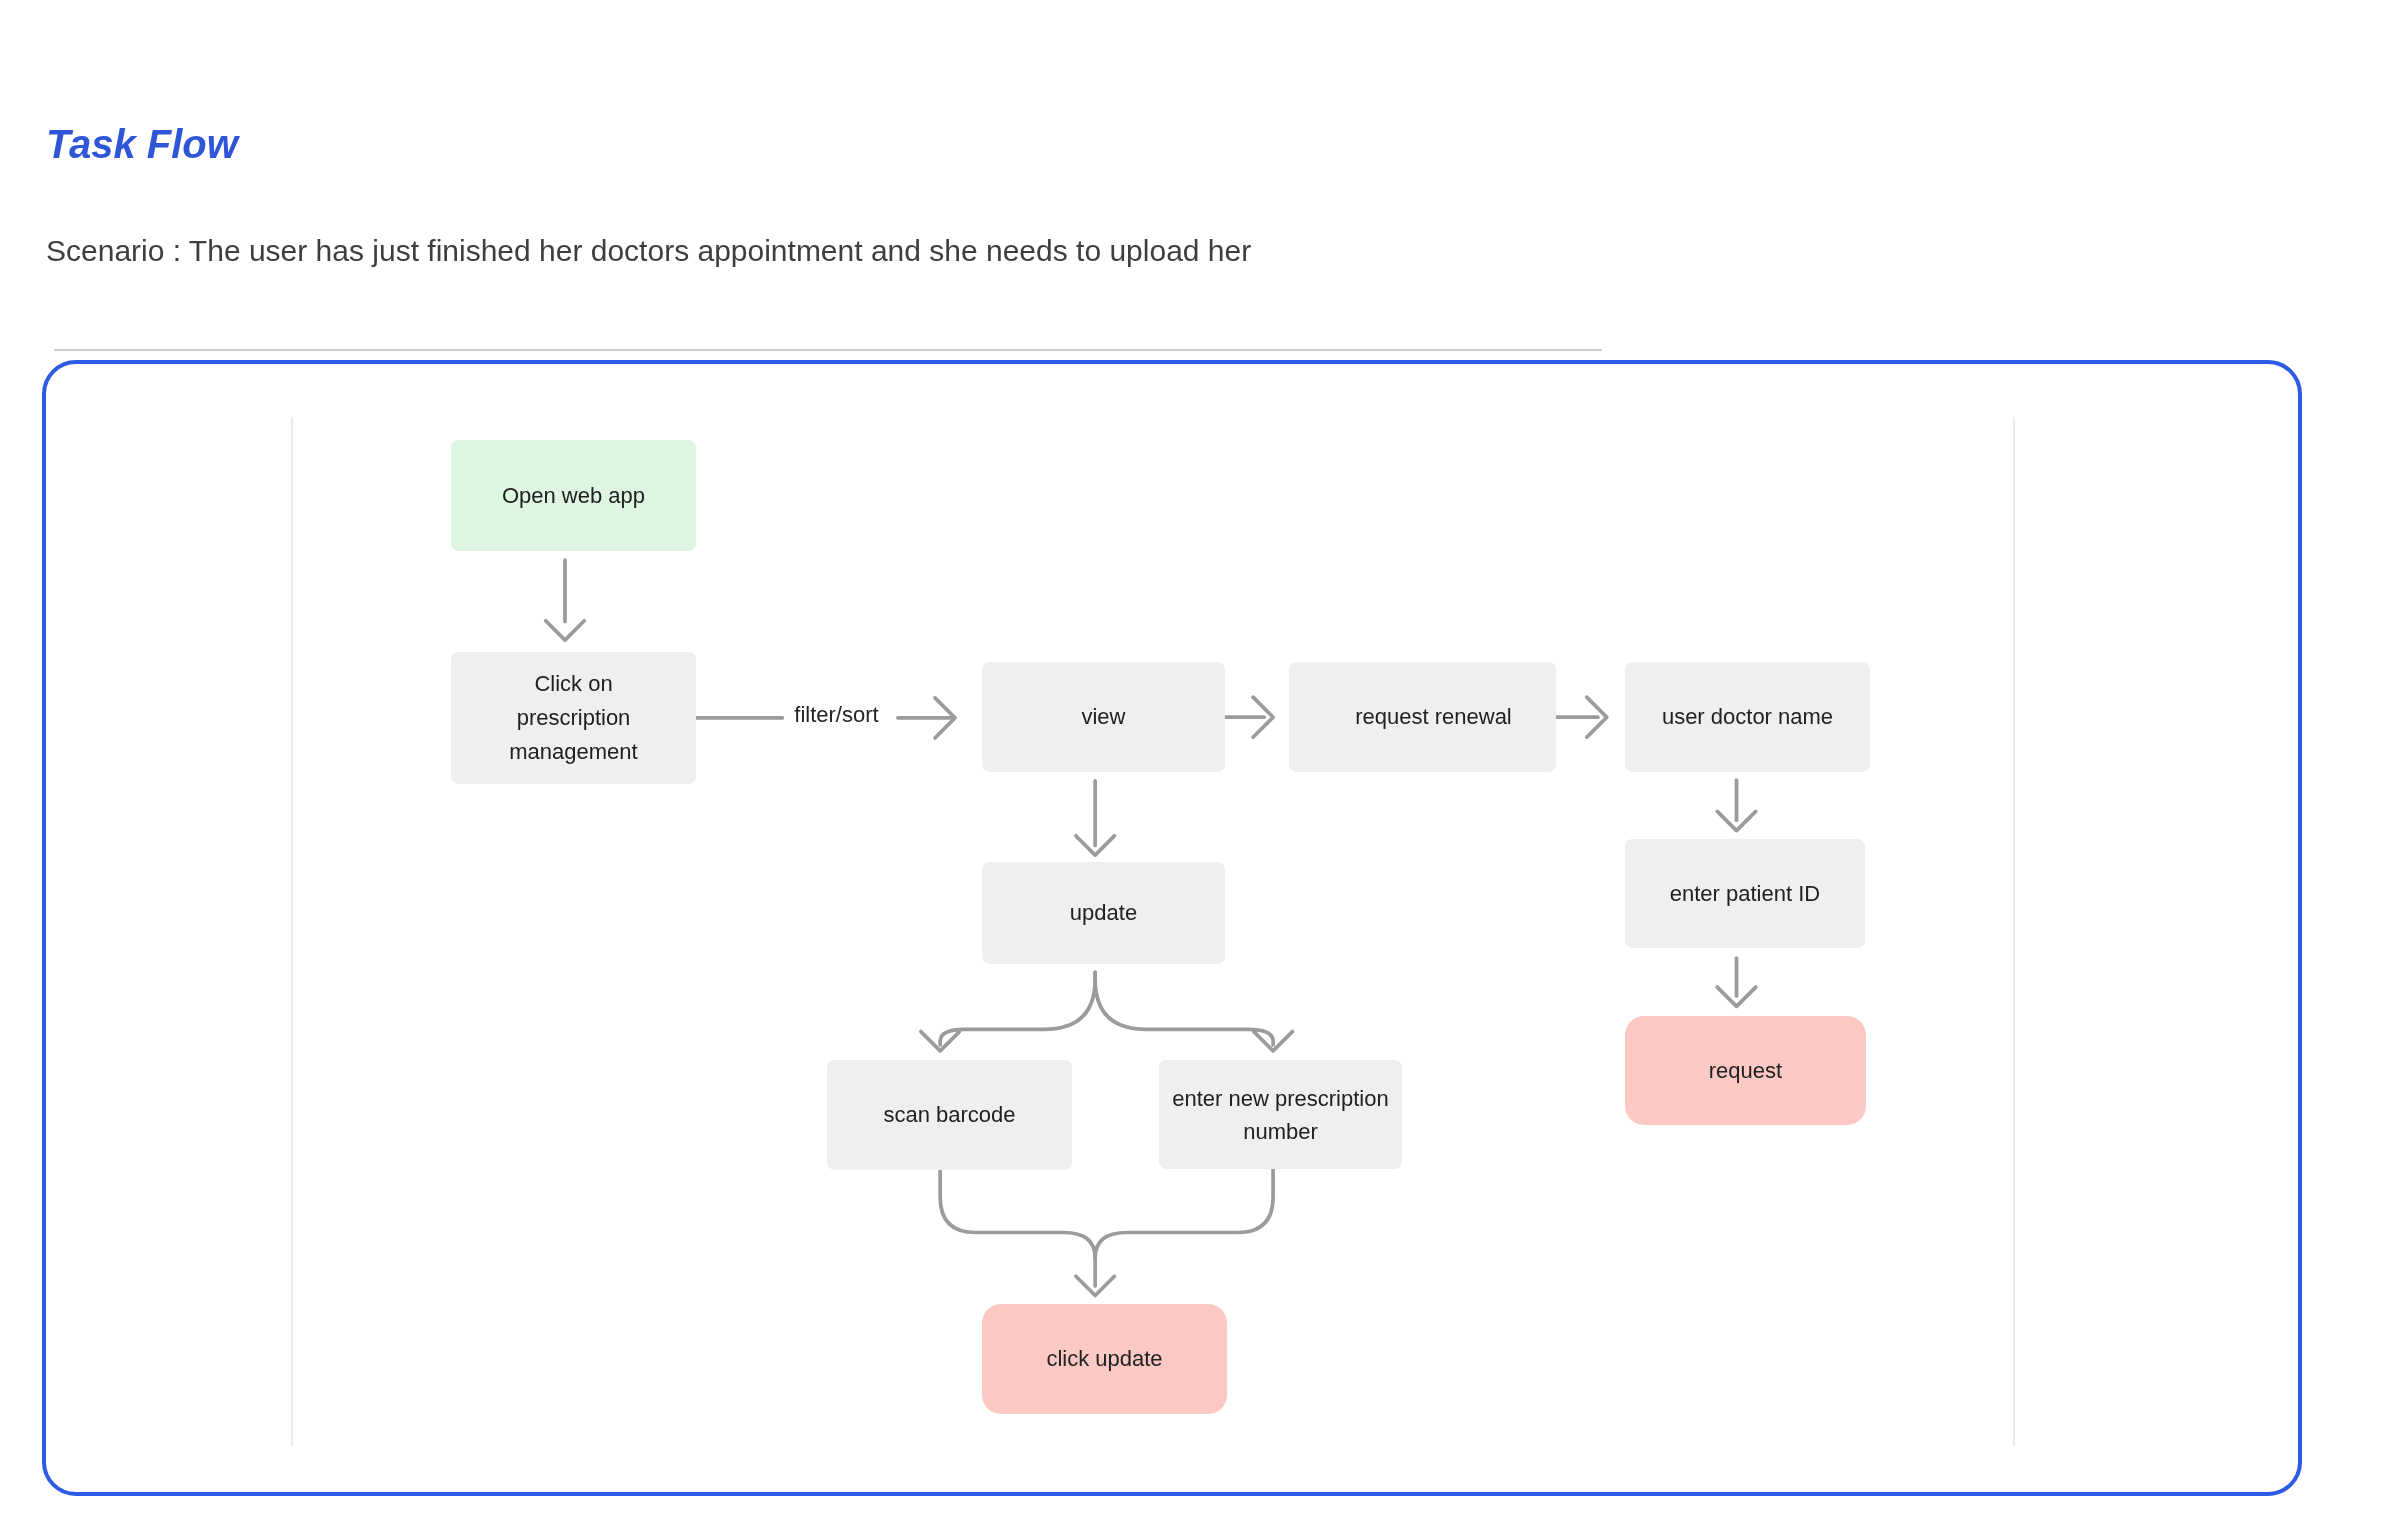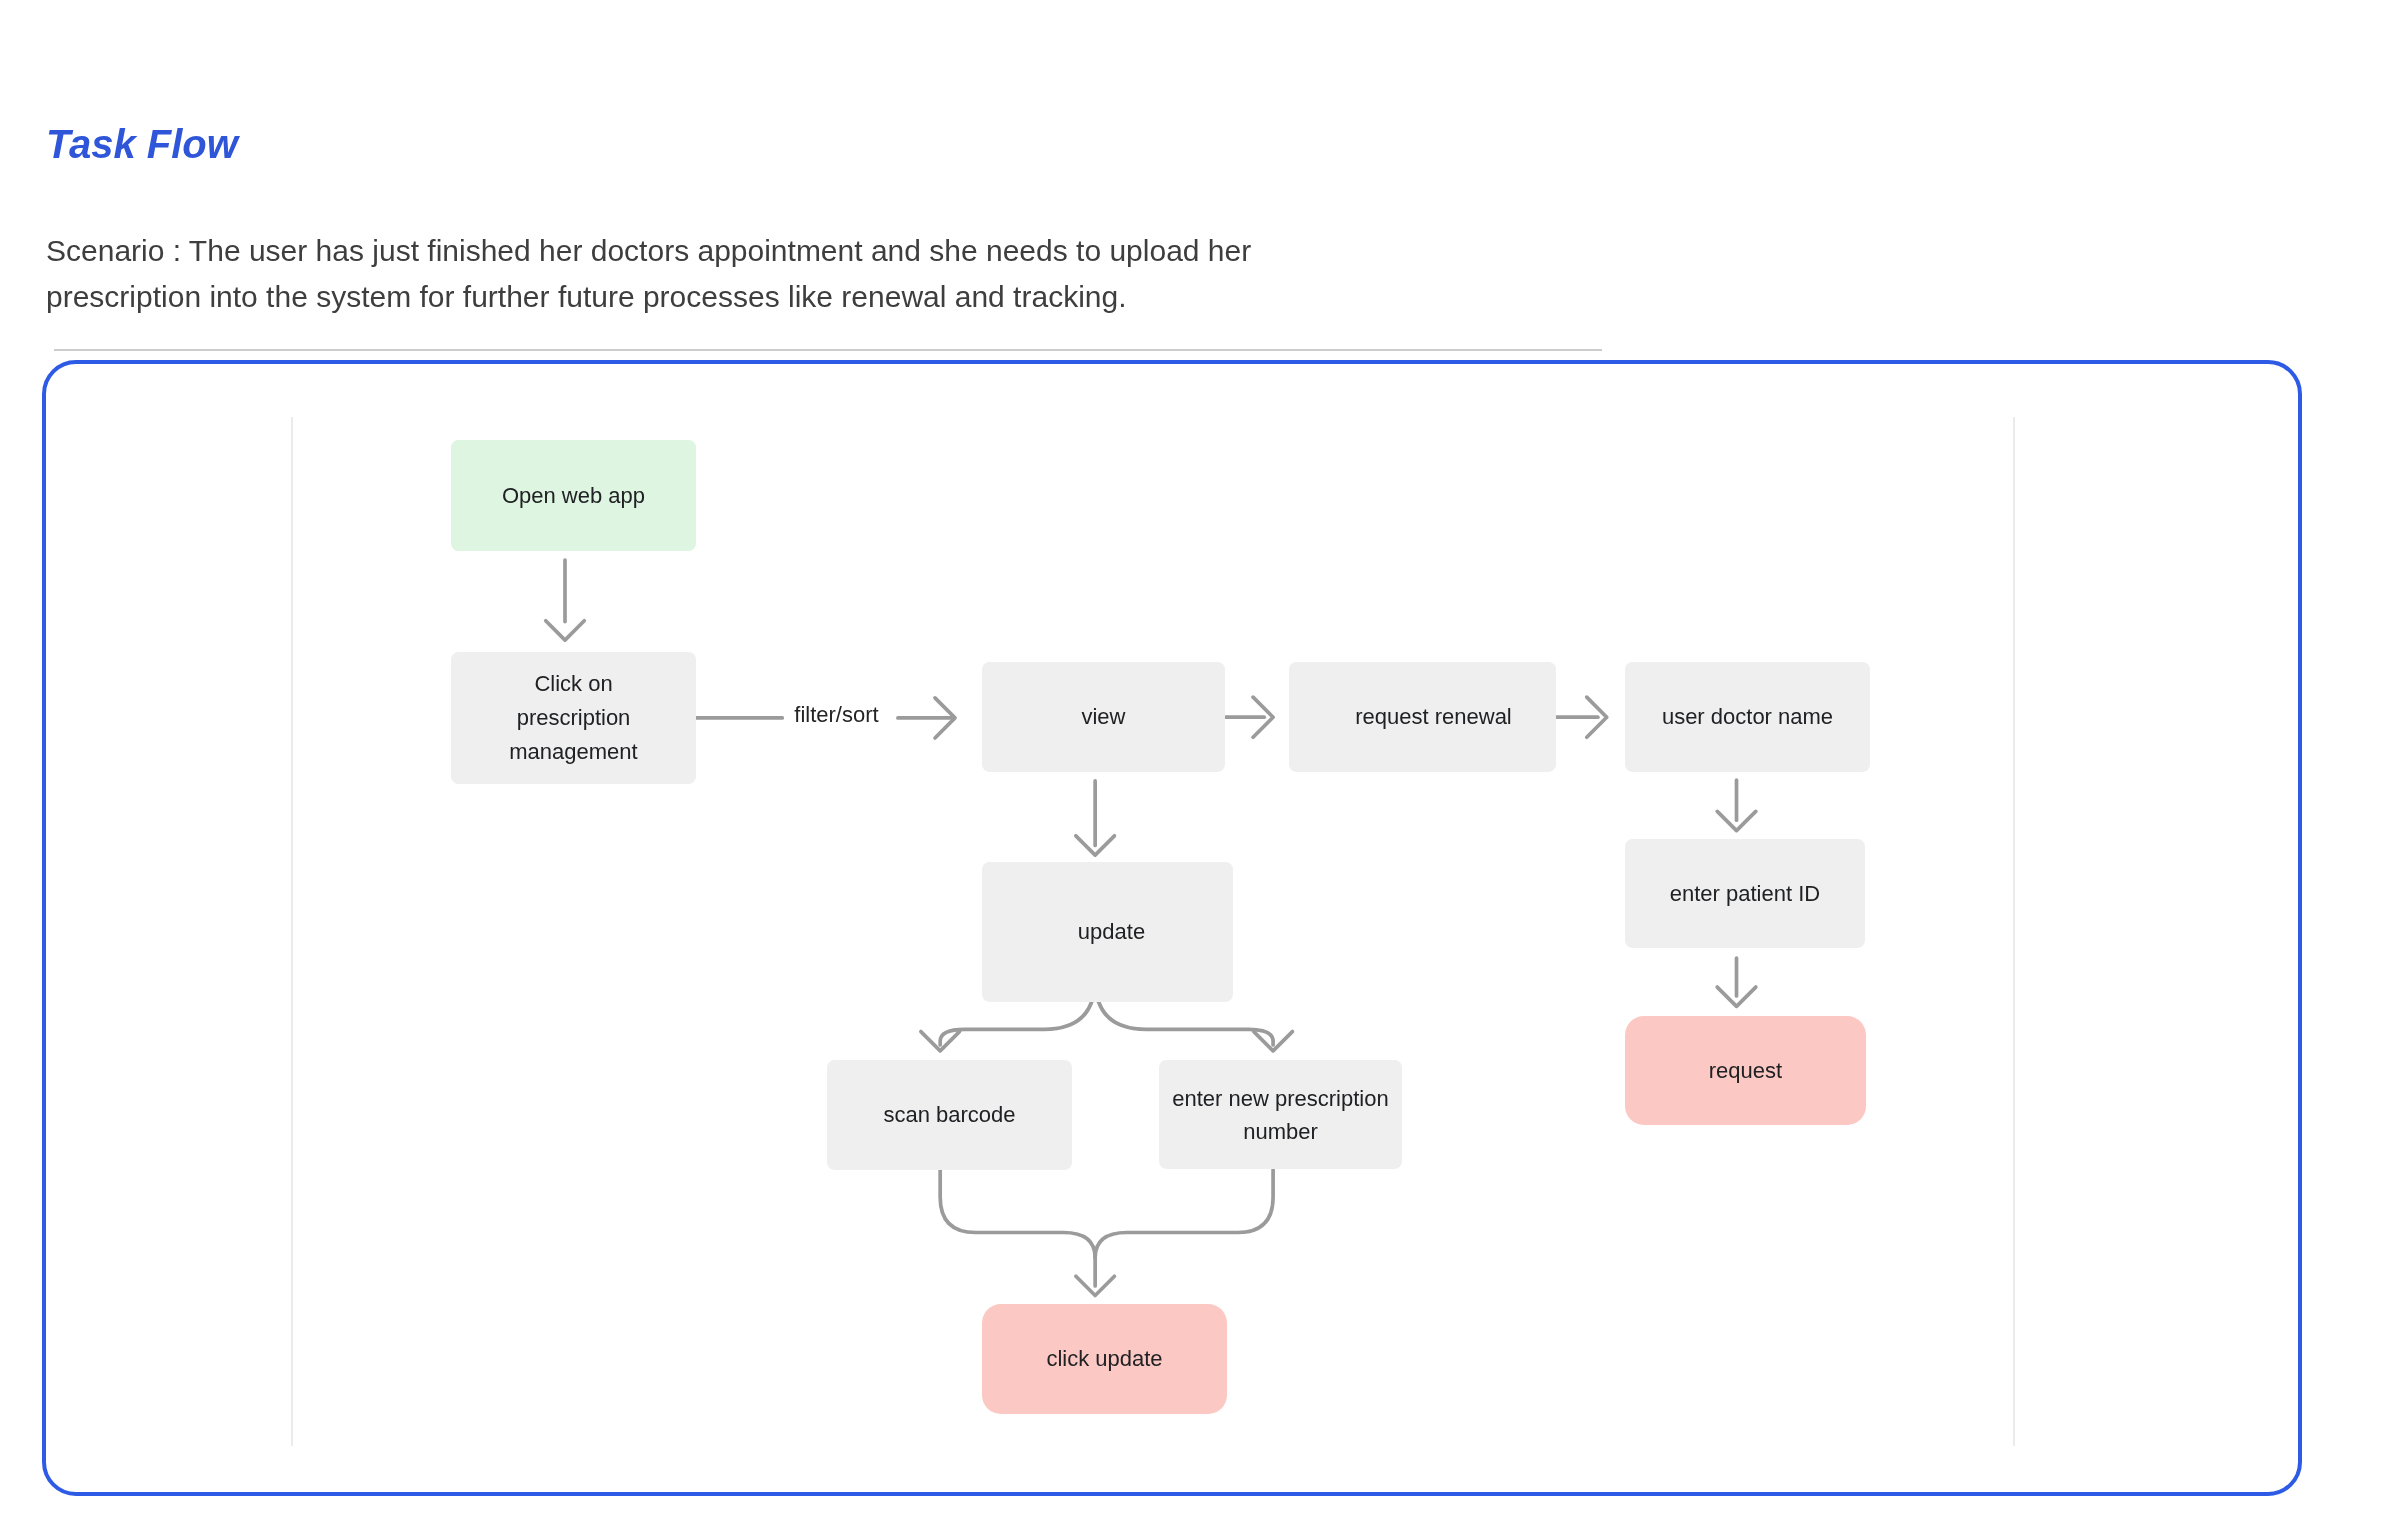--- a/index.html
+++ b/index.html
@@ -38,42 +38,41 @@
   .node.green{background:#def5e1;}
   .node.pink{background:#fcc8c3;border-radius:19px;}
   #n-open        {left:443px; top:440px; width:245px;height:111px;}
   #n-click       {left:443px; top:652px; width:245px;height:132px;}
   #n-click .lbl  {max-width:156px;}
   #n-view        {left:974px;top:662px; width:243px;height:110px;}
   #n-renewal     {left:1281px;top:662px; width:245px;height:110px;padding-left:22px;}
   #n-doctor      {left:1617px;top:662px; width:245px;height:110px;}
   #n-patient     {left:1617px;top:839px;width:240px;height:109px;}
   #n-request     {left:1617px;top:1016px;width:241px;height:109px;}
-  #n-update      {left:974px;top:862px;width:243px;height:140px;padding-left:8px;}
+  #n-update      {left:974px;top:862px;width:243px;height:102px;}
   #n-scan        {left:819px;top:1060px;width:245px;height:110px;}
   #n-newrx       {left:1151px;top:1060px;width:243px;height:109px;}
   #n-newrx .lbl  {max-width:217px;line-height:33px;}
   #n-clickupdate {left:974px;top:1304px;width:245px;height:110px;}
   
   .edge-label{
     position:absolute;left:771px;top:702px;width:131px;
     text-align:center;font-size:22px;color:#242424;
   }
   
   .connectors{position:absolute;left:0;top:0;width:2389px;height:1533px;pointer-events:none;}
   .connectors path{stroke:#9b9b9b;stroke-width:5;fill:none;stroke-linecap:round;stroke-linejoin:round;}
 </style>
 </head>
 <body>
 
 <div class="page-title">Task Flow</div>
 
 <div class="scenario">
   <div>Scenario : The user has just finished her doctors appointment and she needs to upload her</div>
-  <div>prescription into the system for further future processes like renewal and tracking.</div>
 </div>
 
 <div class="frame-top-line"></div>
 <div class="frame-vline left"></div>
 <div class="frame-vline right"></div>
 
 <div class="flow-container"></div>
 
 <svg class="connectors" viewBox="0 0 3222 2067">
   <g>

